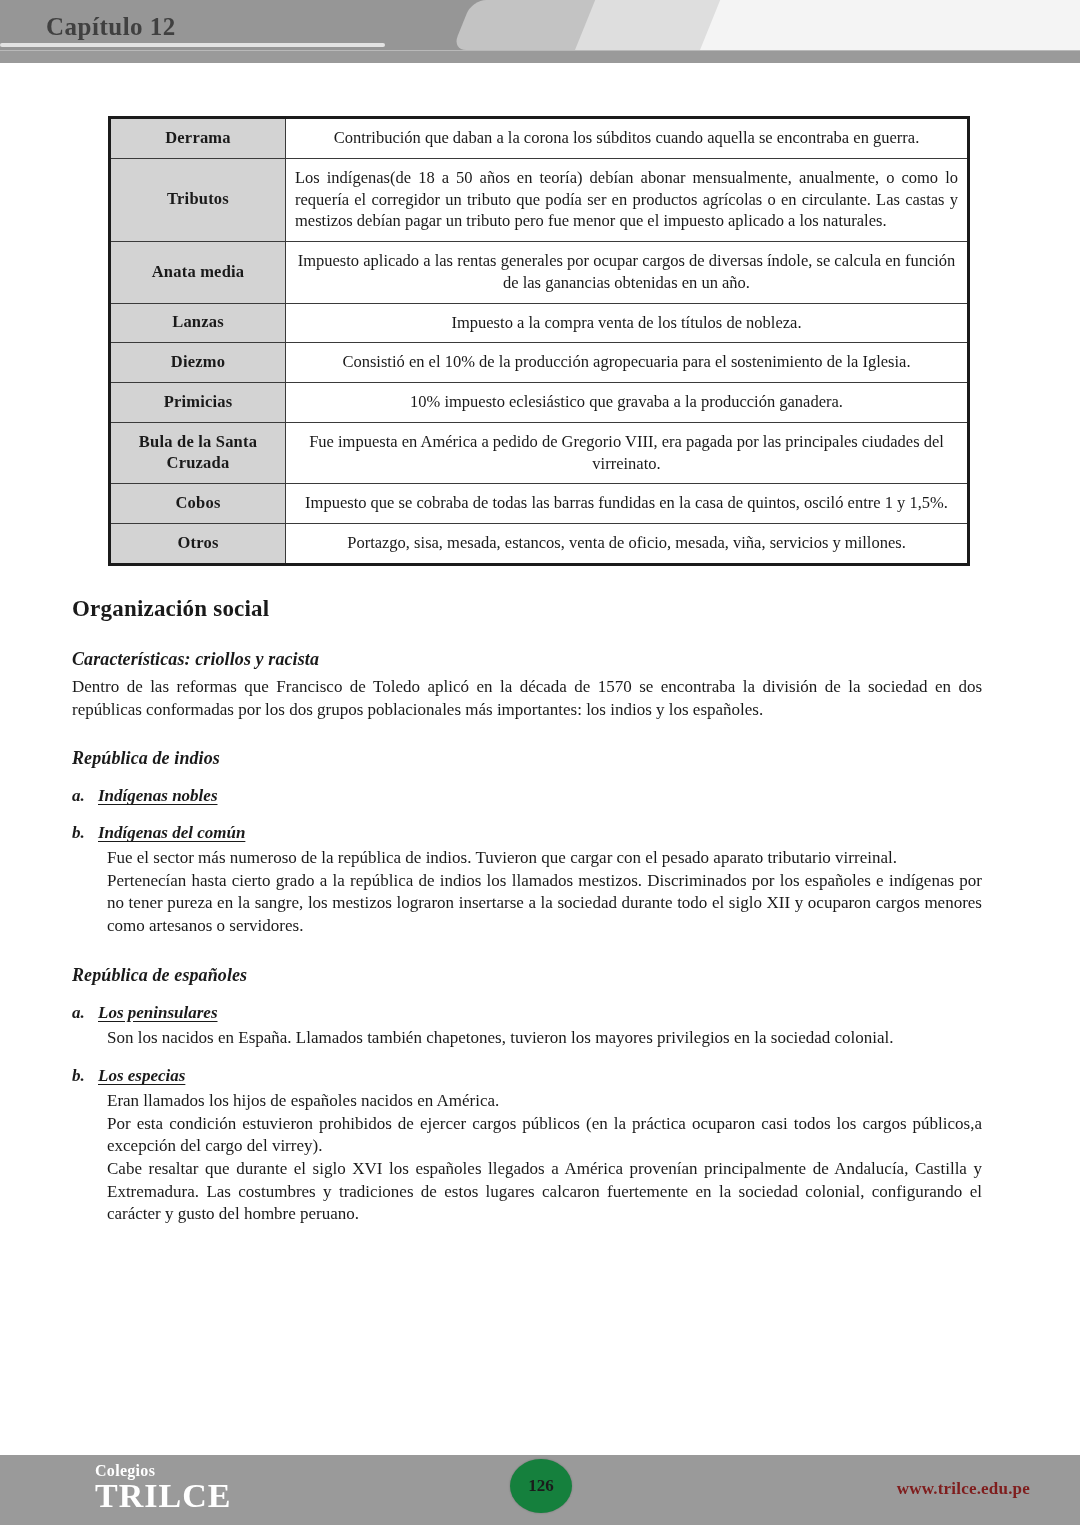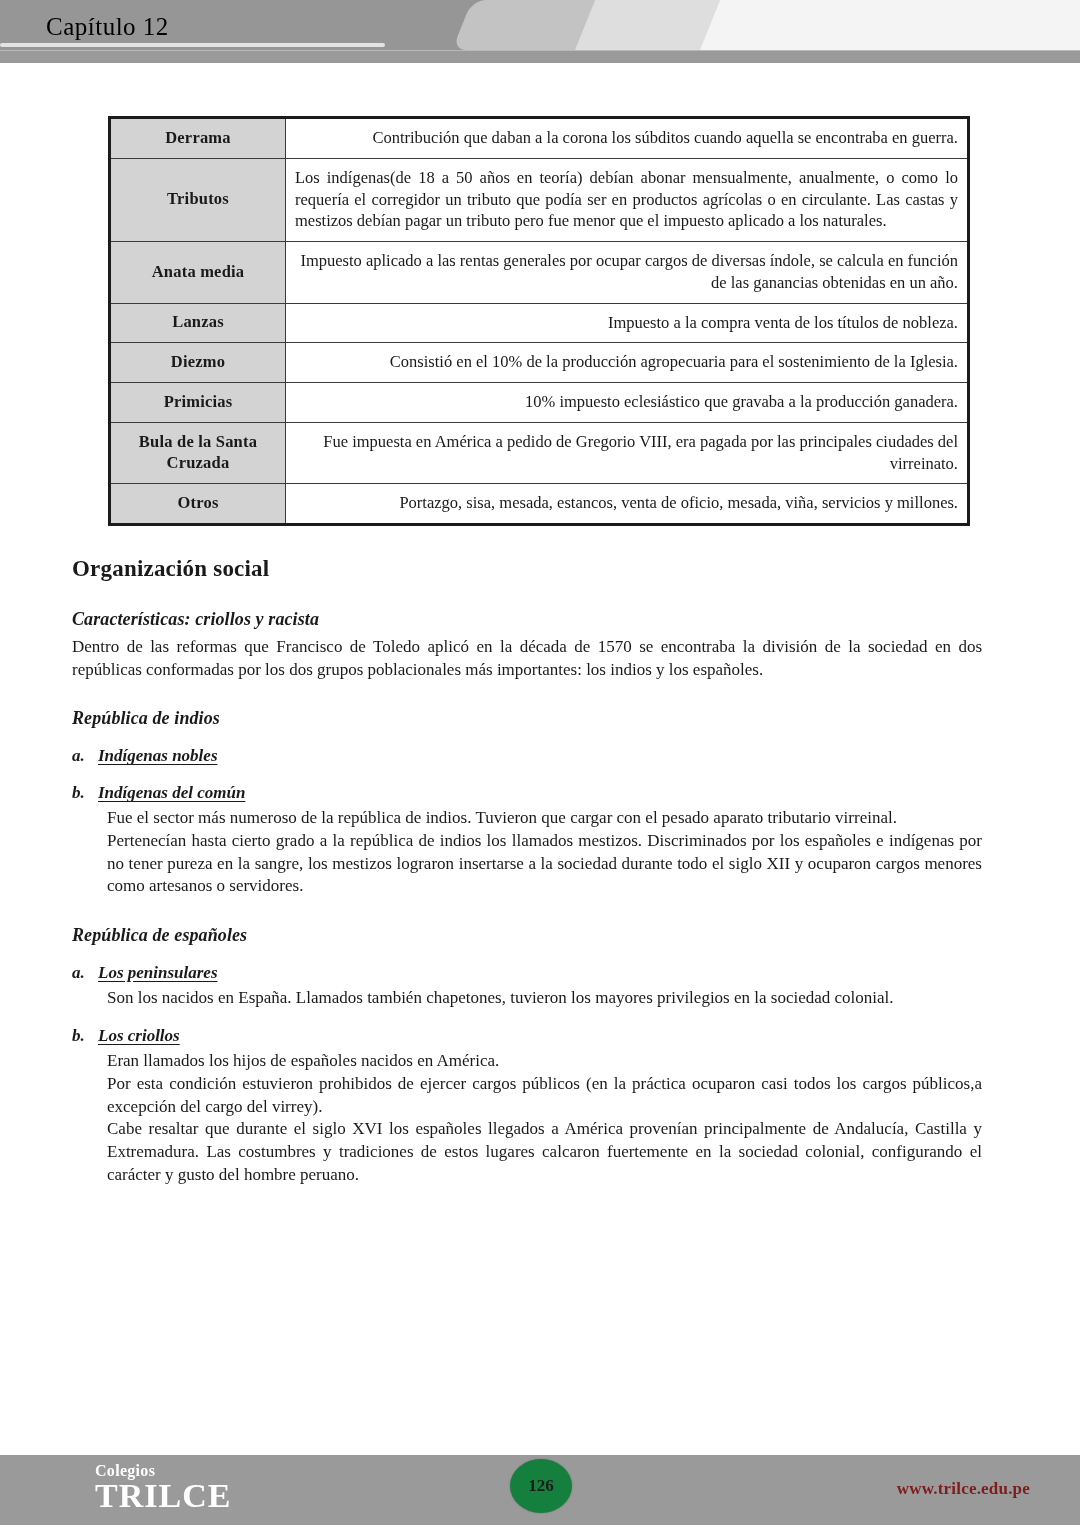--- a/index.html
+++ b/index.html
@@ -60,24 +60,24 @@
     width: 1080px;
     height: 13px;
     background: #9a9a9a;
     border-top: 1px solid #b9b9b9;
   }
   .hdr-title {
     position: absolute;
     left: 46px;
     top: 13px;
     font-family: "Liberation Serif", serif;
-    font-weight: normal;
+    font-weight: bold;
     font-size: 25px;
     letter-spacing: 0.5px;
-    color: #000000;
+    color: #404040;
     z-index: 4;
   }
   .hdr-rule {
     position: absolute;
     left: 0;
     top: 43px;
     width: 385px;
     height: 4px;
     background: #e3e3e3;
     border-radius: 2px;
@@ -121,21 +121,21 @@
   td.tax-desc {
     background: #ffffff;
     font-size: 16.5px;
     font-family: "Liberation Serif", serif;
     line-height: 1.32;
     text-align: justify;
     text-justify: inter-word;
     padding-left: 10px;
     padding-right: 12px;
   }
-  td.tax-desc.nojust { text-align: right; }
+  td.tax-desc.nojust { text-align: center; }
 
   
   .body-area {
     margin: 0 0 0 72px;
     width: 910px;
   }
   h2.sec-title {
     font-family: "Liberation Serif", serif;
     font-size: 23px;
     font-weight: bold;
@@ -295,20 +295,24 @@
         </tr>
         <tr>
           <td class="tax-name">Primicias</td>
           <td class="tax-desc nojust">10% impuesto eclesiástico que gravaba a la producción ganadera.</td>
         </tr>
         <tr>
           <td class="tax-name">Bula de la Santa Cruzada</td>
           <td class="tax-desc nojust">Fue impuesta en América a pedido de Gregorio VIII, era pagada por las principales ciudades del virreinato.</td>
         </tr>
         <tr>
+          <td class="tax-name">Cobos</td>
+          <td class="tax-desc nojust">Impuesto que se cobraba de todas las barras fundidas en la casa de quintos, osciló entre 1 y 1,5%.</td>
+        </tr>
+        <tr>
           <td class="tax-name">Otros</td>
           <td class="tax-desc nojust">Portazgo, sisa, mesada, estancos, venta de oficio, mesada, viña, servicios y millones.</td>
         </tr>
       </tbody>
     </table>
   </div>
 
   <div class="body-area">
 
     <h2 class="sec-title">Organización social</h2>
@@ -344,21 +348,21 @@
         <span class="item-label">Los peninsulares</span>
       </div>
       <div class="item-body">
         <p>Son los nacidos en España. Llamados también chapetones, tuvieron los mayores privilegios en la sociedad colonial.</p>
       </div>
     </div>
 
     <div class="item">
       <div class="item-head">
         <span class="item-letter">b.</span>
-        <span class="item-label">Los criollos</span>
+        <span class="item-label">Los especias</span>
       </div>
       <div class="item-body">
         <p>Eran llamados los hijos de españoles nacidos en América.</p>
         <p>Por esta condición estuvieron prohibidos de ejercer cargos públicos (en la práctica ocuparon casi todos los cargos públicos,a excepción del cargo del virrey).</p>
         <p>Cabe resaltar que durante el siglo XVI los españoles llegados a América provenían principalmente de Andalucía, Castilla y Extremadura. Las costumbres y tradiciones de estos lugares calcaron fuertemente en la sociedad colonial, configurando el carácter y gusto del hombre peruano.</p>
       </div>
     </div>
 
   </div>
 </div>

